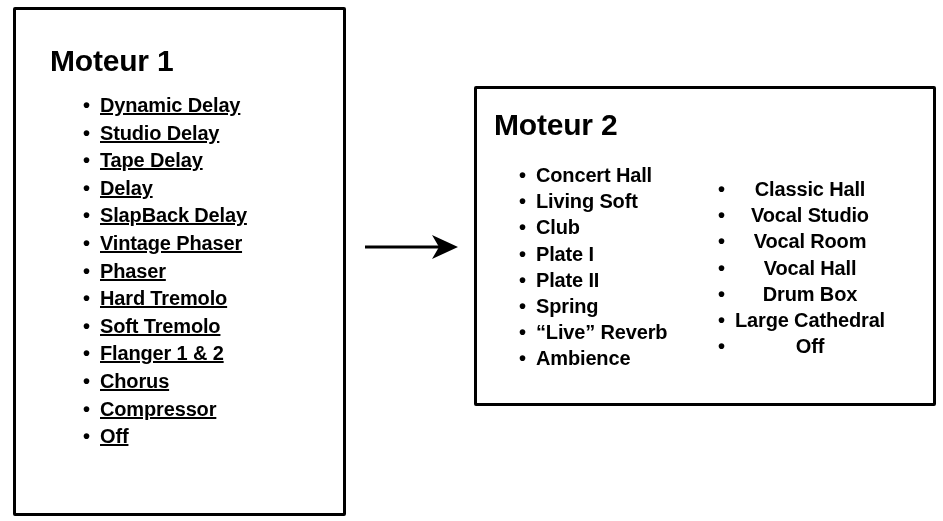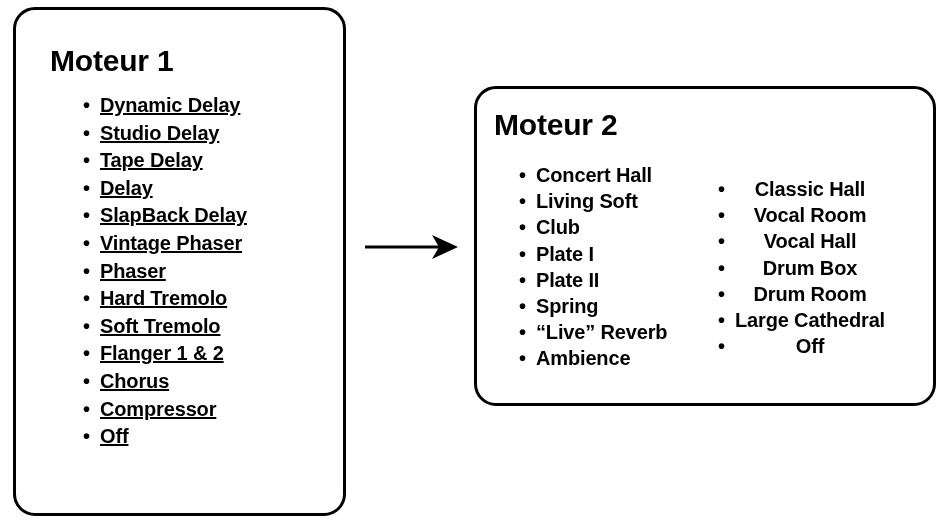--- a/index.html
+++ b/index.html
@@ -20,21 +20,21 @@
     position: absolute;
     inset: 0;
   }
 
   
   .node {
     position: absolute;
     box-sizing: border-box;
     background: #ffffff;
     border: 3px solid #000000;
-    border-radius: 22px;
+    border-radius: 2px;
   }
 
   #node-moteur1 {
     left: 13px;
     top: 7px;
     width: 333px;
     height: 509px;
   }
 
   #node-moteur2 {
@@ -163,22 +163,22 @@
       <li>Club</li>
       <li>Plate I</li>
       <li>Plate II</li>
       <li>Spring</li>
       <li>“Live” Reverb</li>
       <li>Ambience</li>
     </ul>
 
     <ul class="bullet-list" id="list-moteur2-col2">
       <li>Classic Hall</li>
+      <li>Vocal Studio</li>
       <li>Vocal Room</li>
       <li>Vocal Hall</li>
       <li>Drum Box</li>
-      <li>Drum Room</li>
       <li>Large Cathedral</li>
       <li>Off</li>
     </ul>
   </div>
 
 </div>
 
 </body></html>

